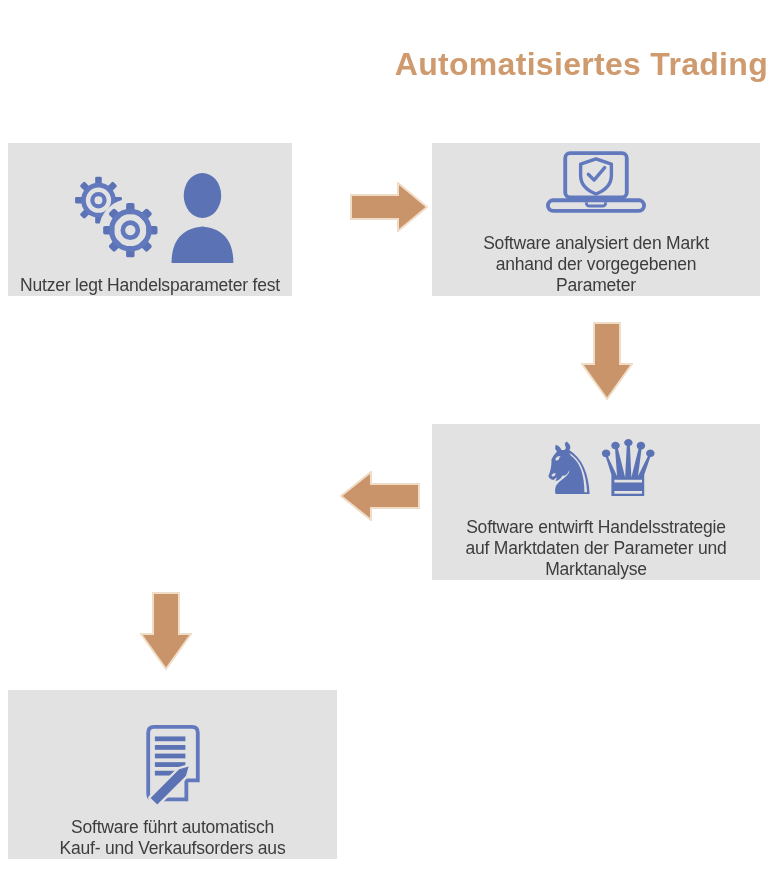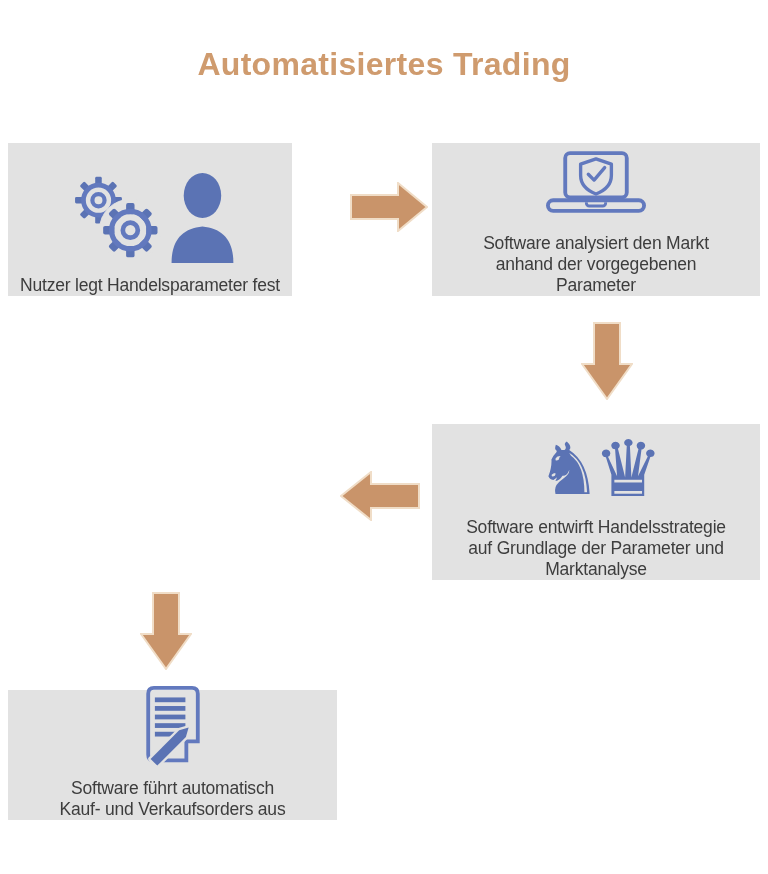--- a/index.html
+++ b/index.html
@@ -6,33 +6,33 @@
   html,body { background:#fff; }
   body { font-family:"Liberation Sans",sans-serif; }
 
   .canvas {
     position:relative; width:768px; height:874px;
     background:var(--page-background,#fff); overflow:hidden;
   }
 
   .title {
     position:absolute; left:0; top:46px; width:100%;
-    text-align:center; font-size:32px; font-weight:700;
+    text-align:right; font-size:32px; font-weight:700;
     letter-spacing:.3px; color:var(--title-color,#cf9b6e);
   }
 
   .box {
     position:absolute; background:var(--box-background,#e2e2e2);
     display:flex; flex-direction:column; align-items:center; justify-content:flex-end;
   }
   .step-0 { left:8px;   top:143px; width:284px; height:153px; }
   .step-1 { left:432px; top:143px; width:328px; height:153px; }
   .step-2 { left:432px; top:424px; width:328px; height:156px; }
   .step-3 { left:8px;   top:424px; width:329px; height:156px; }
-  .step-4 { left:8px;   top:690px; width:329px; height:130px; }
+  .step-4 { left:8px;   top:690px; width:329px; height:169px; }
 
   .box-text {
     font-size:17.5px; line-height:21px; color:var(--text-color,#3d3d3d);
     text-align:center; white-space:pre-line; letter-spacing:-0.2px;
   }
 
   .icon-wrap { display:flex; align-items:flex-end; justify-content:center; }
   .step-0 .icon-wrap { margin-bottom:10px; }
   .step-1 .icon-wrap { margin-bottom:20px; }
   .step-2 .icon-wrap { margin-bottom:16px; }
@@ -116,21 +116,21 @@
 anhand der vorgegebenen
 Parameter</p>
   </section>
 
   <section class="box step-2">
     <div class="icon-wrap chess">
       <span class="k">♞</span>
         <span class="q">♛</span>
     </div>
     <p class="box-text">Software entwirft Handelsstrategie
-auf Grundlage der Parameter und
+auf Marktdaten der Parameter und
 Marktanalyse</p>
   </section>
 
 
   <section class="box step-4">
     <div class="icon-wrap">
       <svg width="62" height="82" viewBox="0 0 64 86">
         <path class="stroke-blue" d="M12,2 H52 Q58,2 58,8 V58 H46 V78 H12 Q6,78 6,72 V8 Q6,2 12,2 Z" stroke-width="4"></path>
         <rect class="fill-blue" x="13" y="12" width="32" height="5"></rect>
         <rect class="fill-blue" x="13" y="21" width="32" height="5"></rect>

